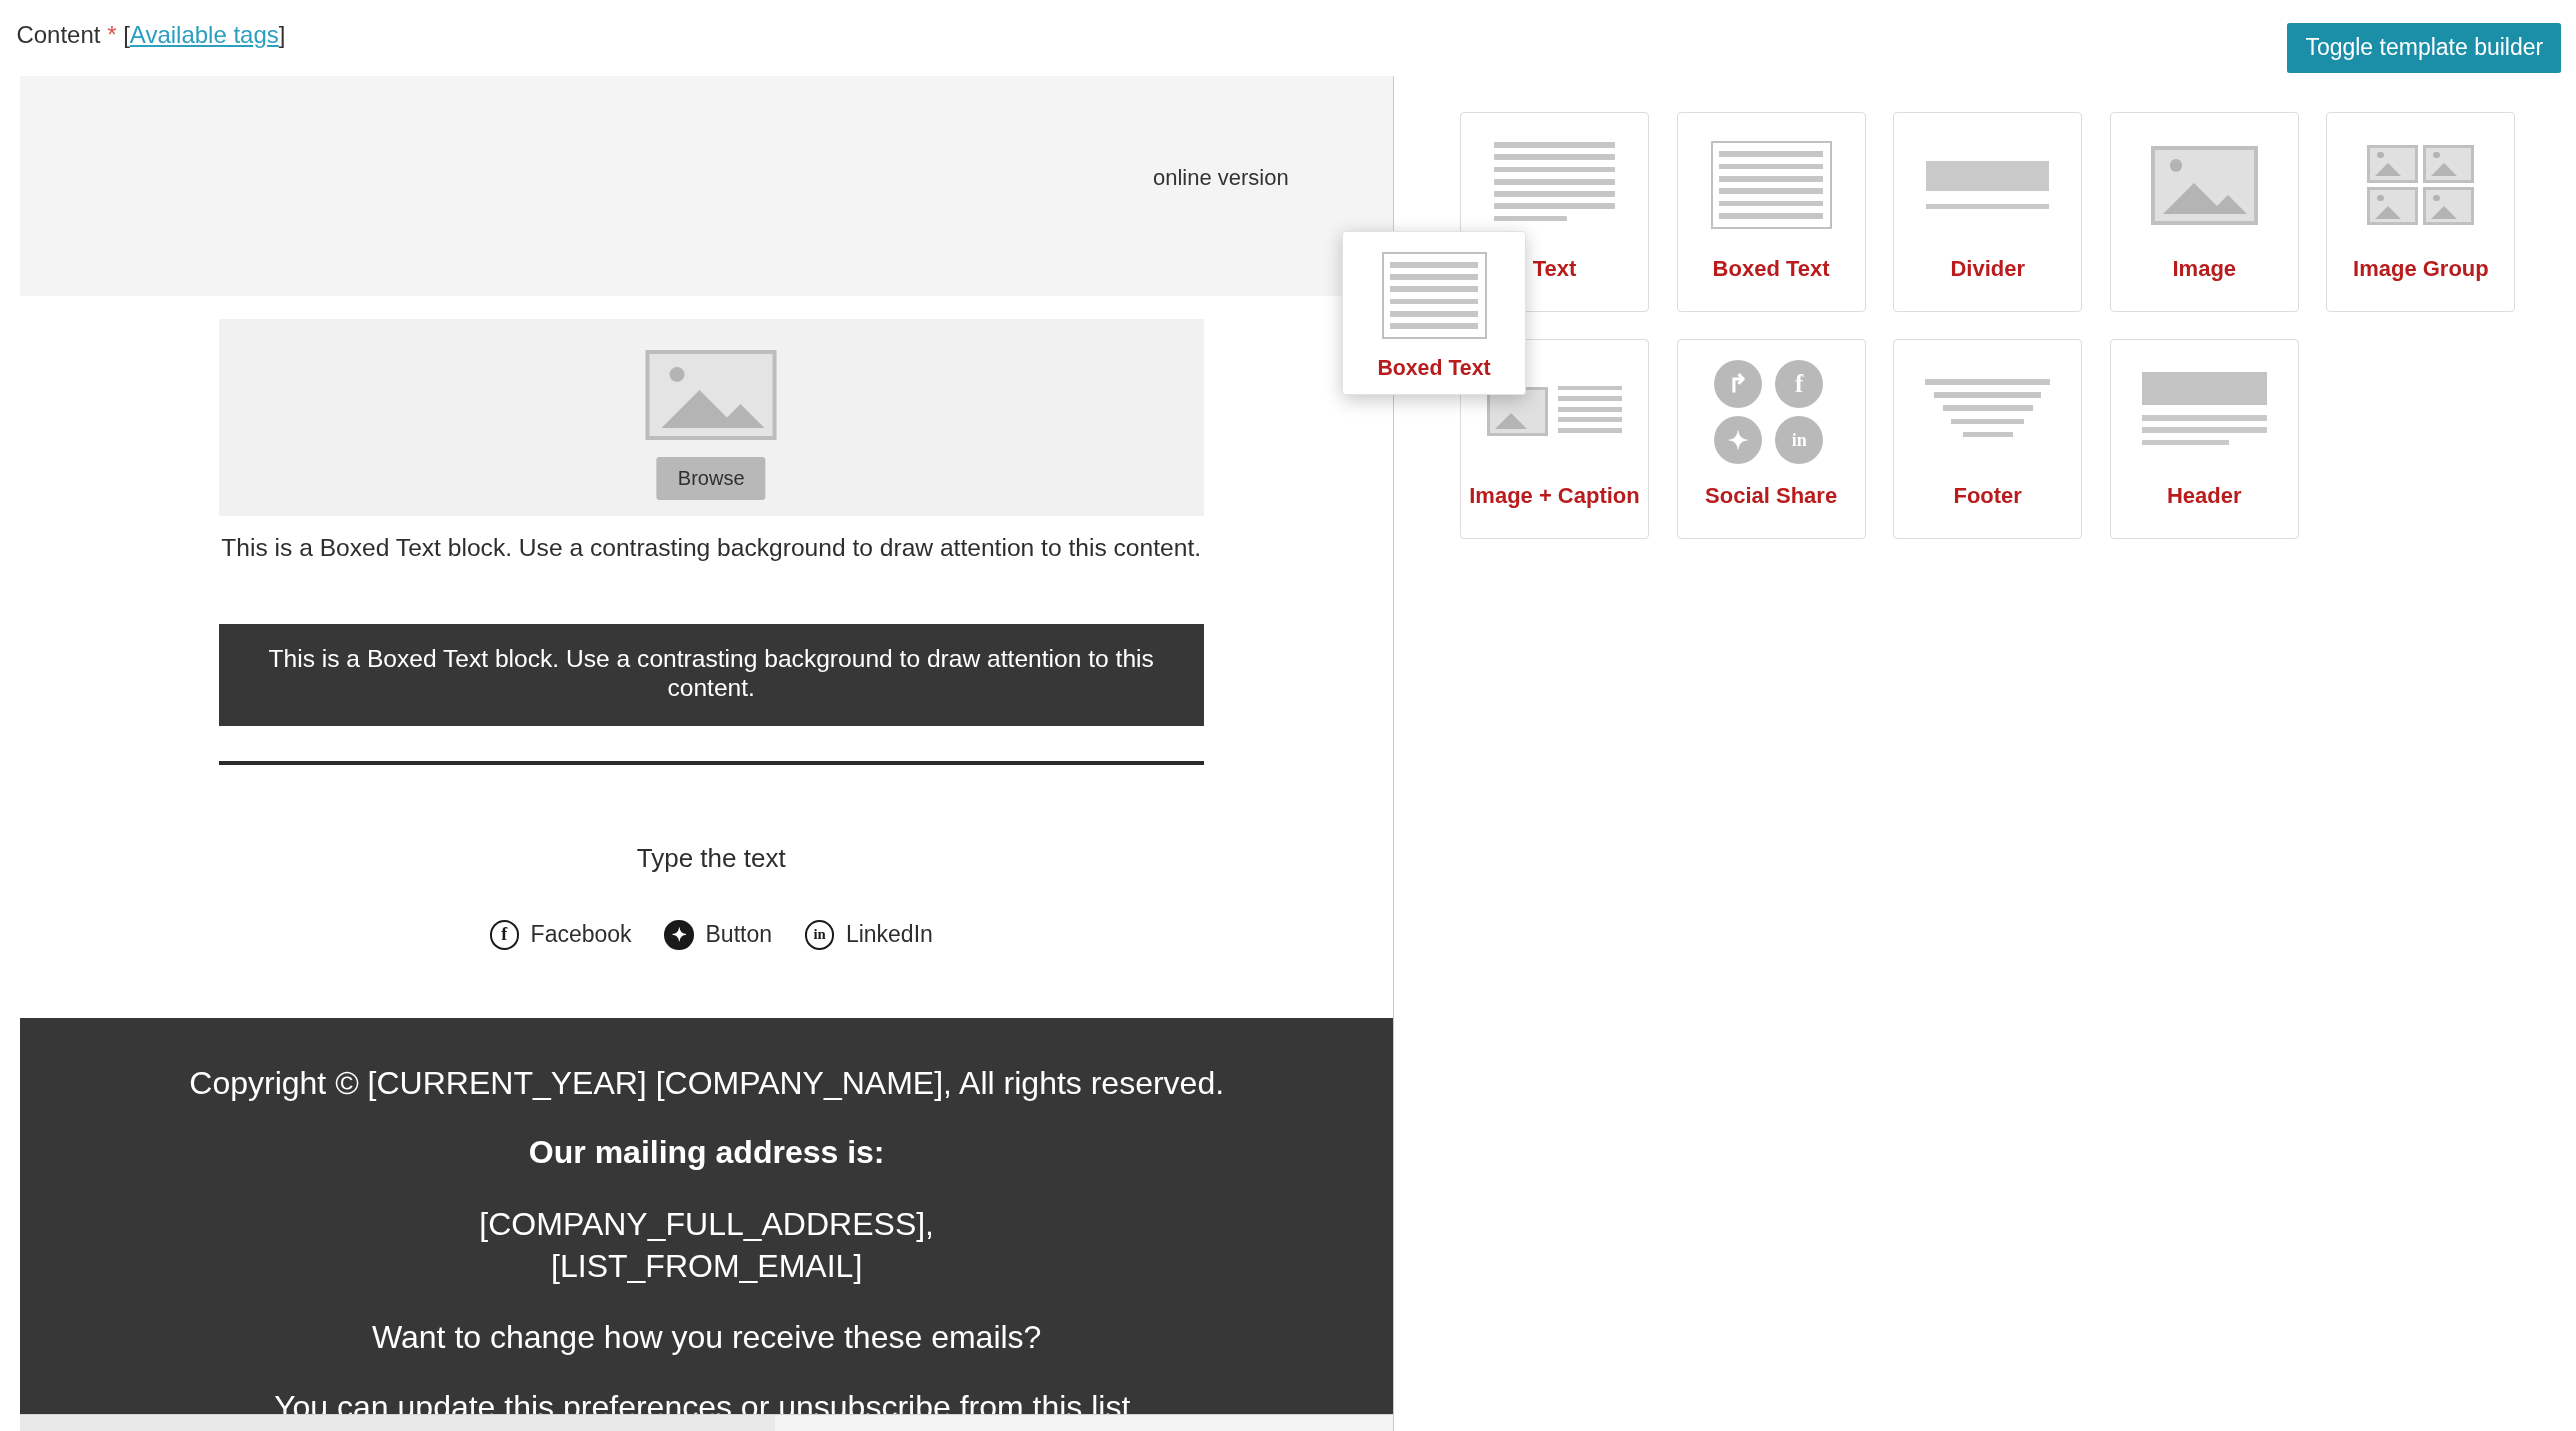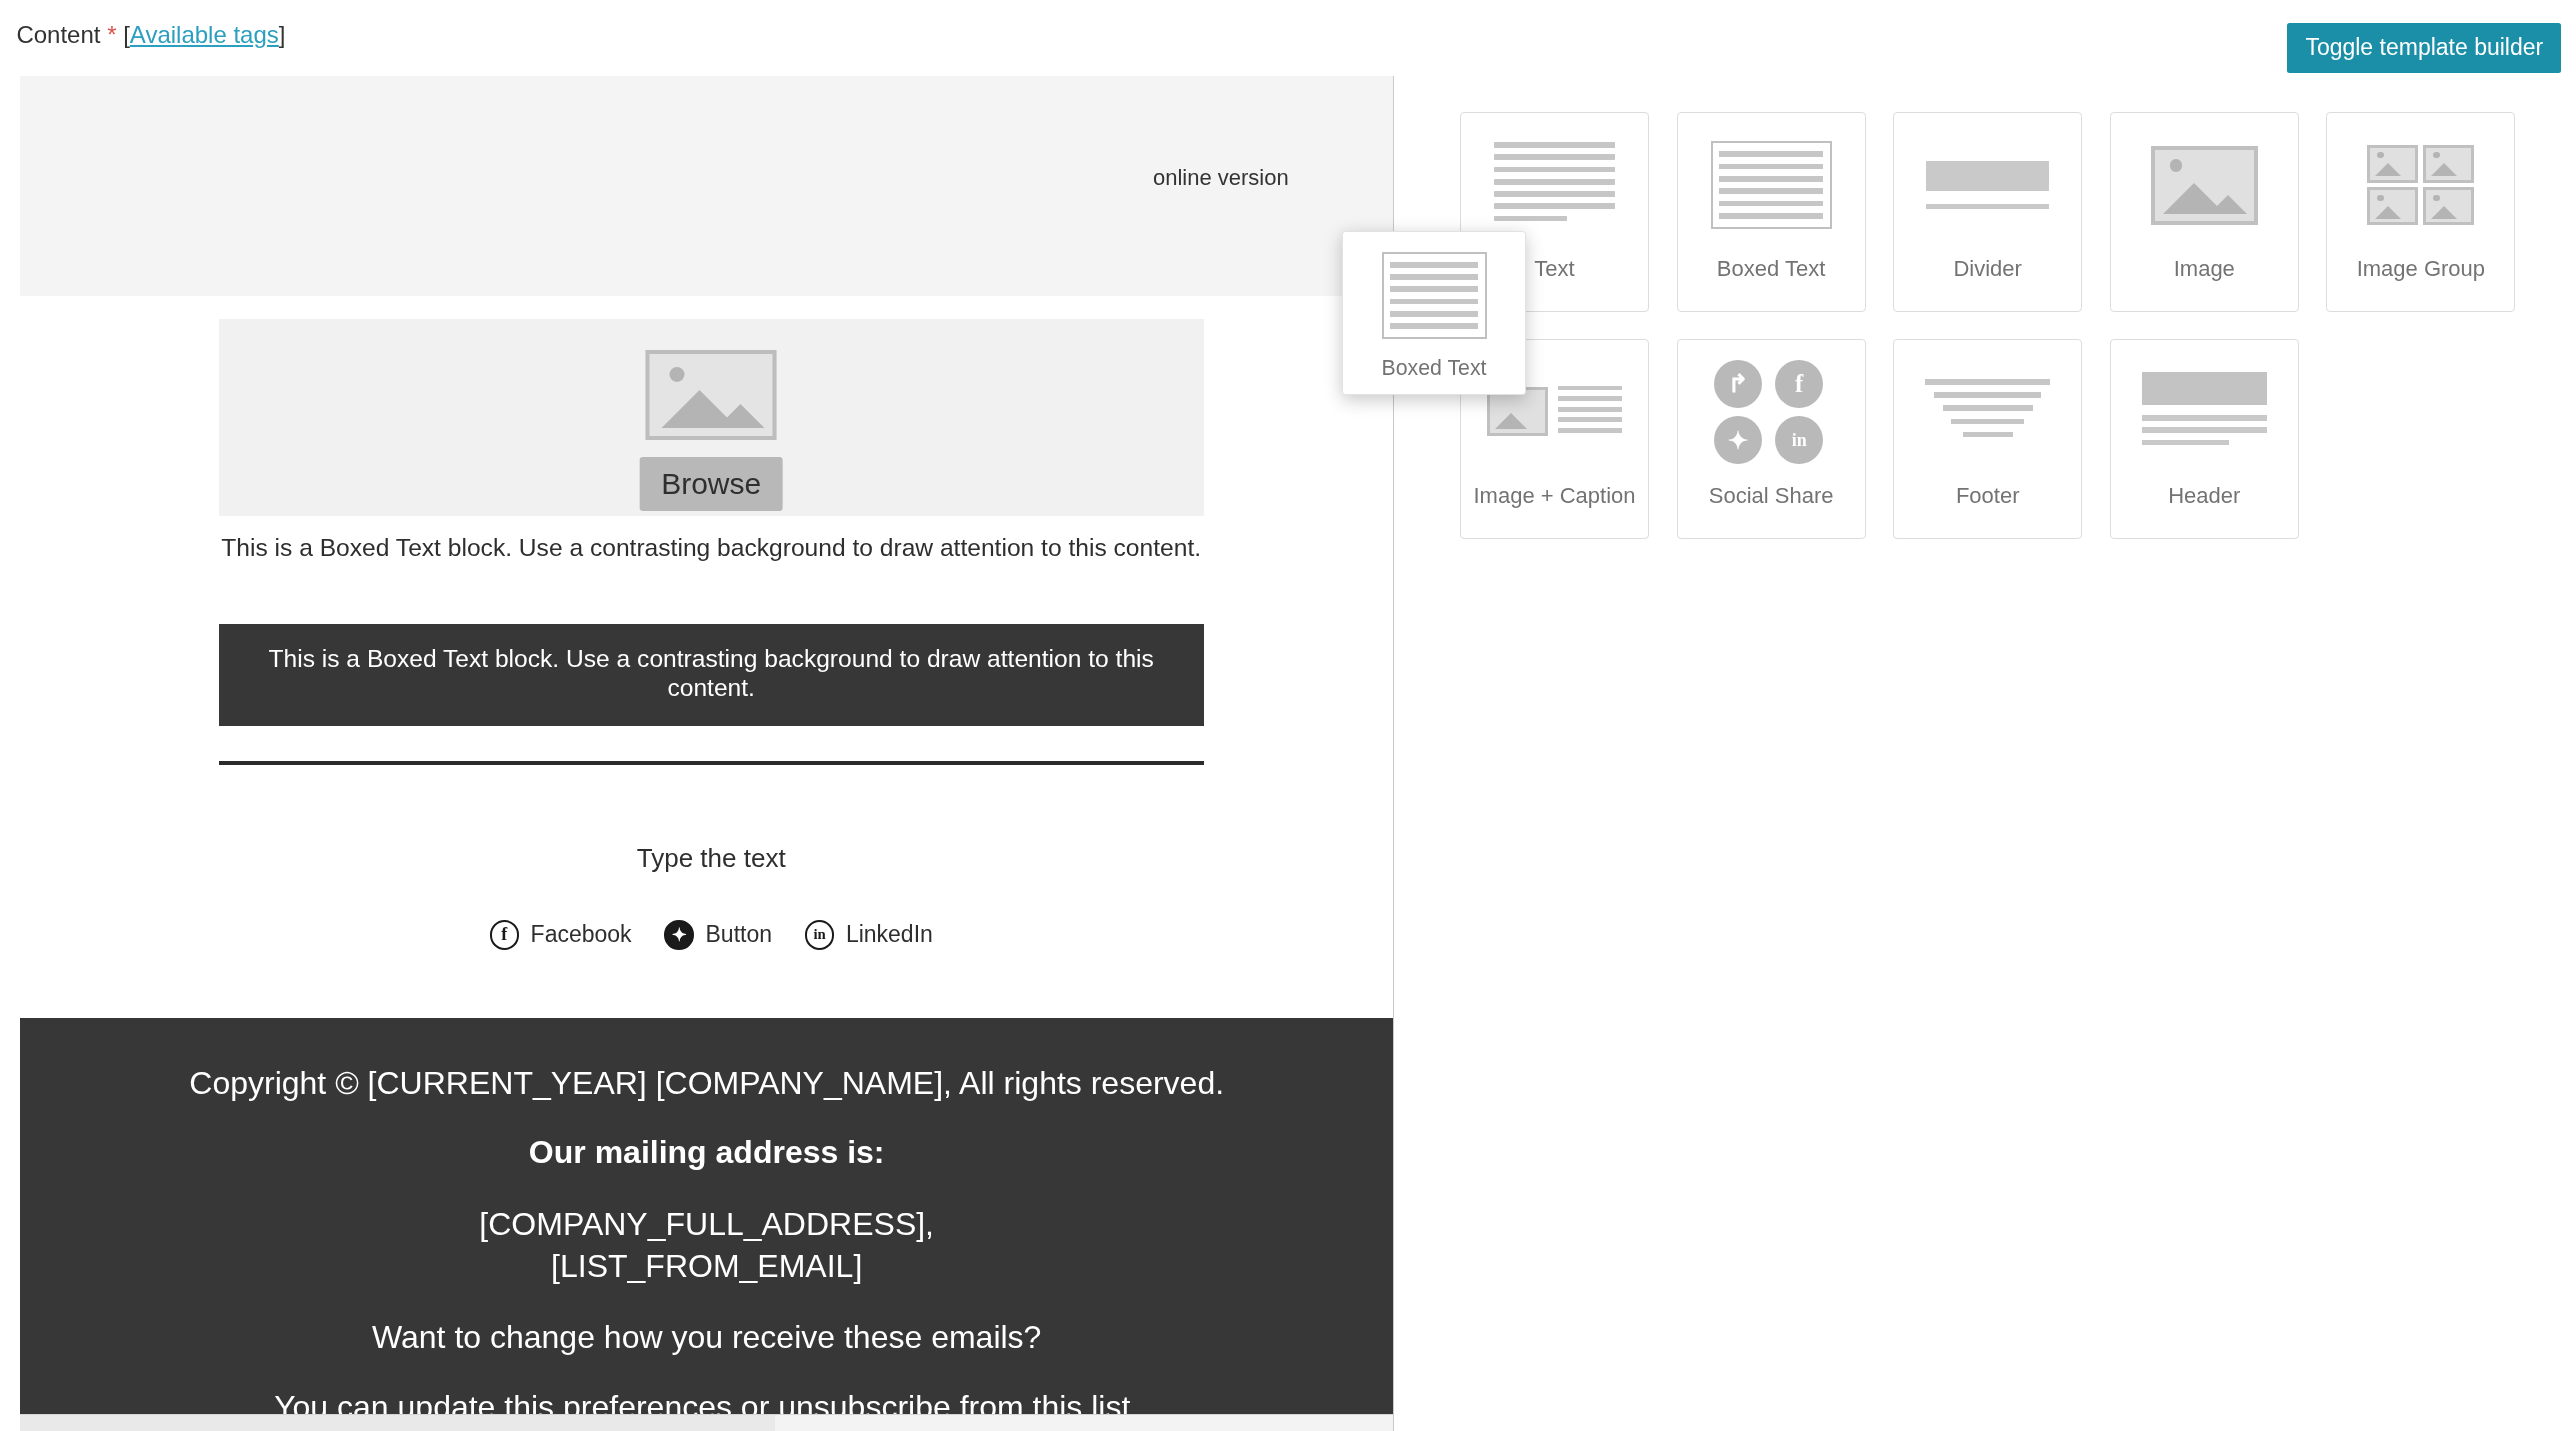--- a/index.html
+++ b/index.html
@@ -84,21 +84,21 @@
   }
   .img-icon .sun {
     position: absolute; left: 19.7px; top: 13px;
     width: 14.8px; height: 14.8px; border-radius: 50%;
     background: #b4b4b4;
   }
   .browse-btn {
     position: absolute; left: 50%; top: 138px;
     transform: translateX(-50%);
     background: #b8b8b8; color: #2f2f2f;
-    font-size: 30px;
+    font-size: 20px;
     padding: 9.9px 21.3px;
     border: none; border-radius: 3.3px;
     cursor: pointer;
   }
   .plain-text-block {
     position: absolute; left: 199px; top: 238px;
     width: 985px;
     text-align: center;
     font-size: 24.6px; line-height: 1.16; color: #2e2e2e;
   }
@@ -186,22 +186,23 @@
     align-items: center; justify-content: flex-start;
     cursor: pointer;
     position: relative;
   }
   .block-thumb {
     width: 189px; height: 144px;
     display: flex; align-items: center; justify-content: center;
     position: relative;
   }
   .block-label {
-    font-size: 22px; color: #737373; text-align: center;
+    font-size: 22px; color: #b91c1c; text-align: center;
     line-height: 1.1;
+    font-weight: bold;
   }
 
   
   .tn-lines { width: 121px; }
   .tn-lines i {
     display: block; height: 5.7px; background: #c6c6c6; margin-bottom: 6.6px; border-radius: 0.8px;
   }
   .tn-lines i.short { width: 60%; }
   .tn-boxed {
     width: 121px; border: 2.5px solid #c0c0c0; padding: 8.2px 6.6px; background: #fff;

